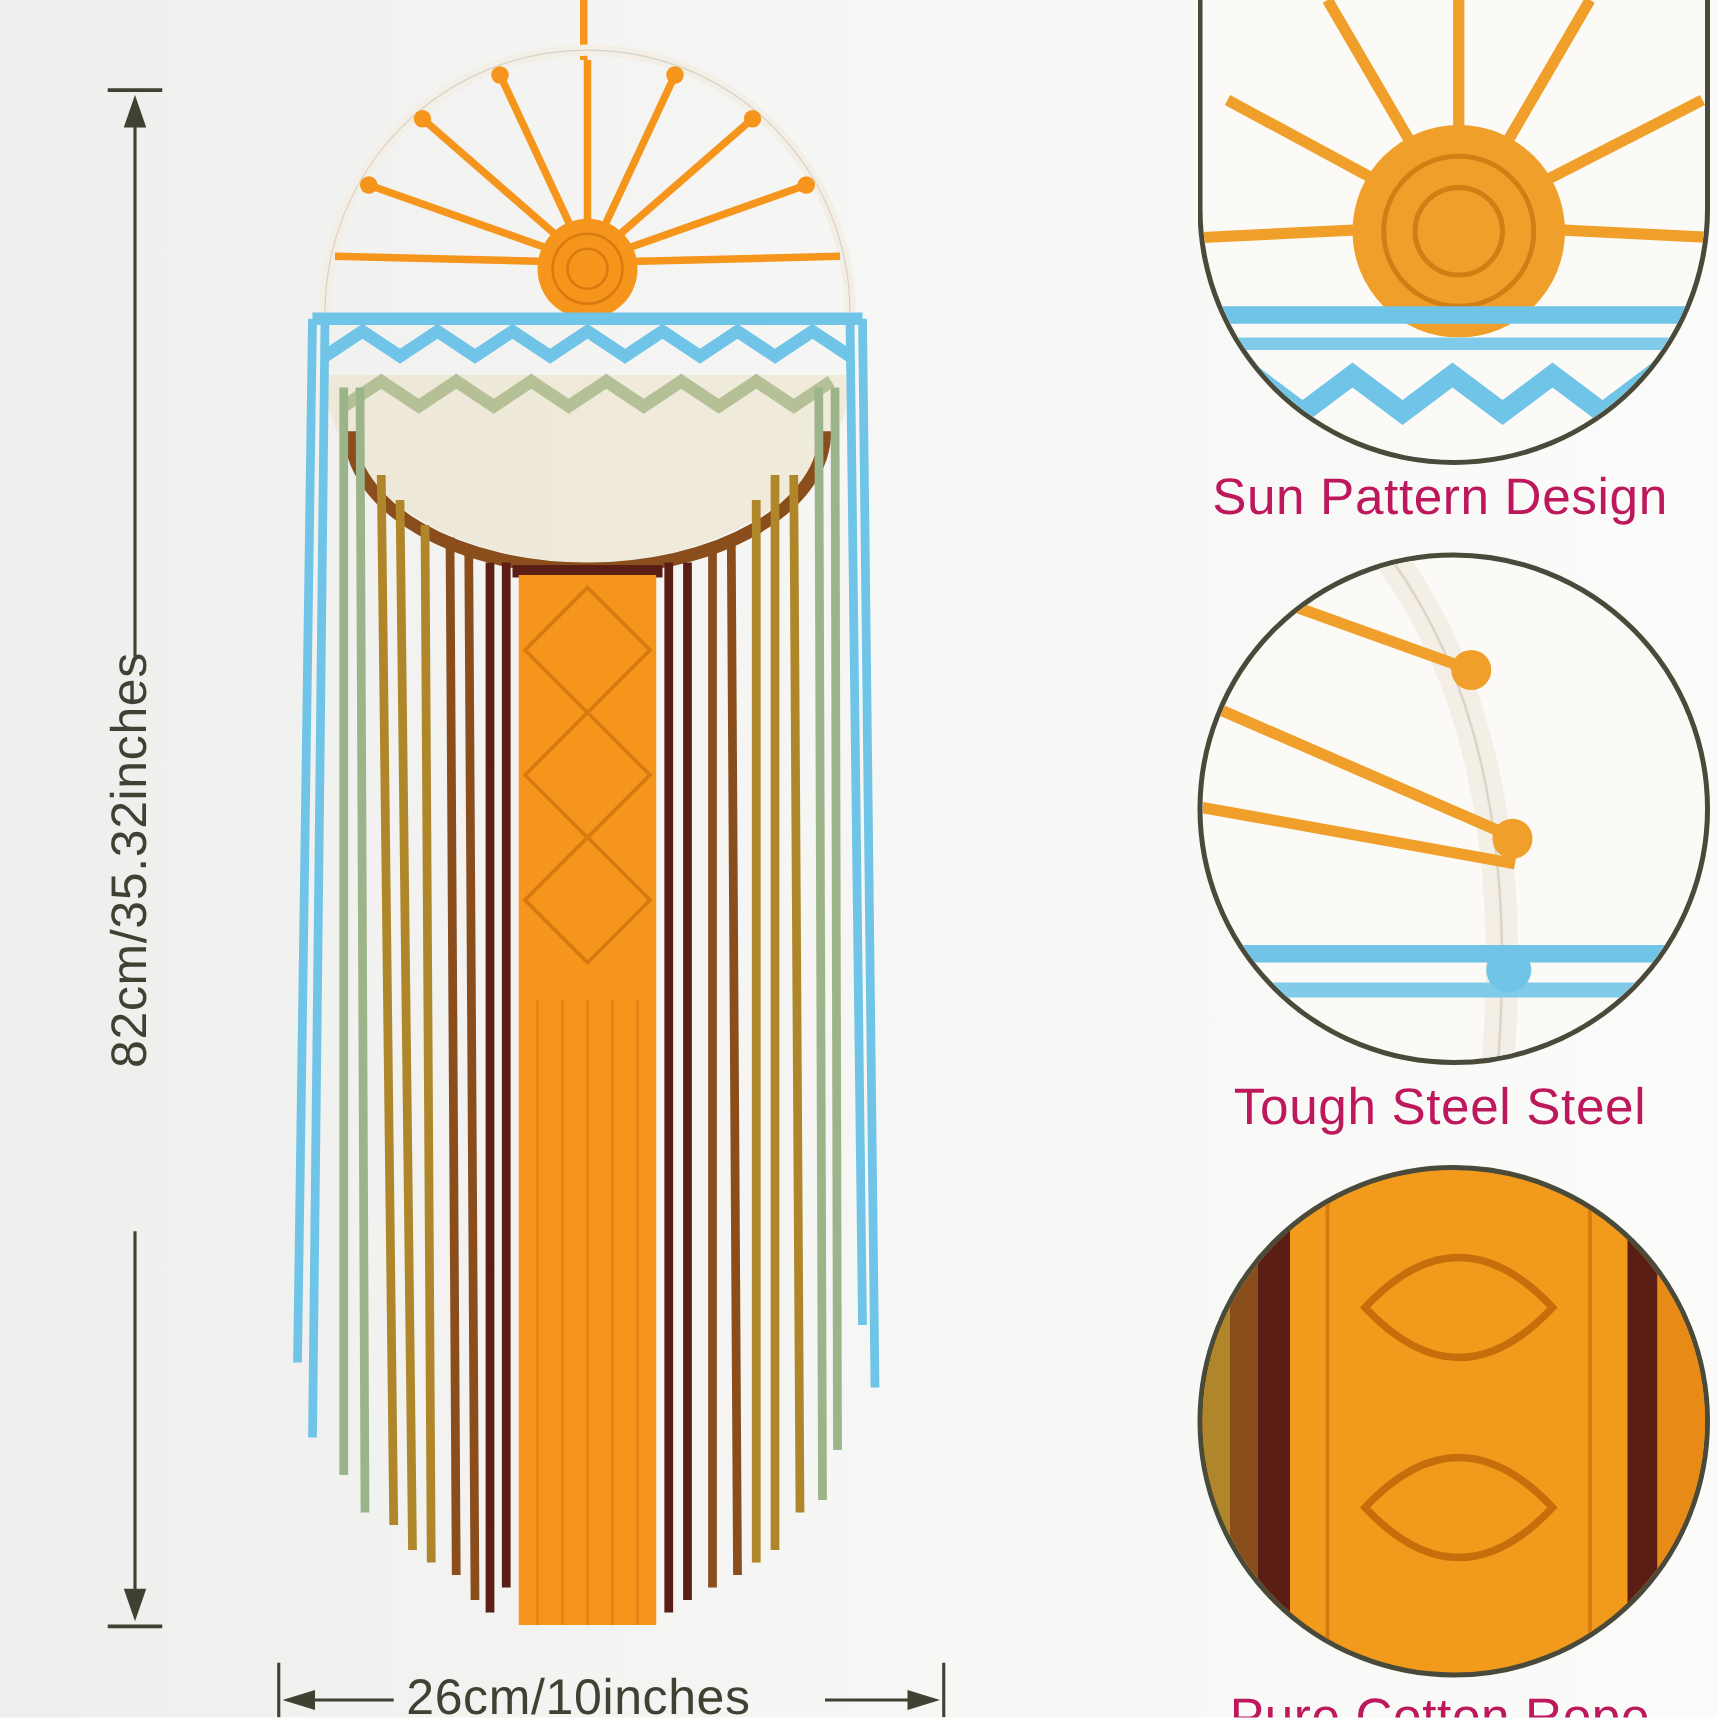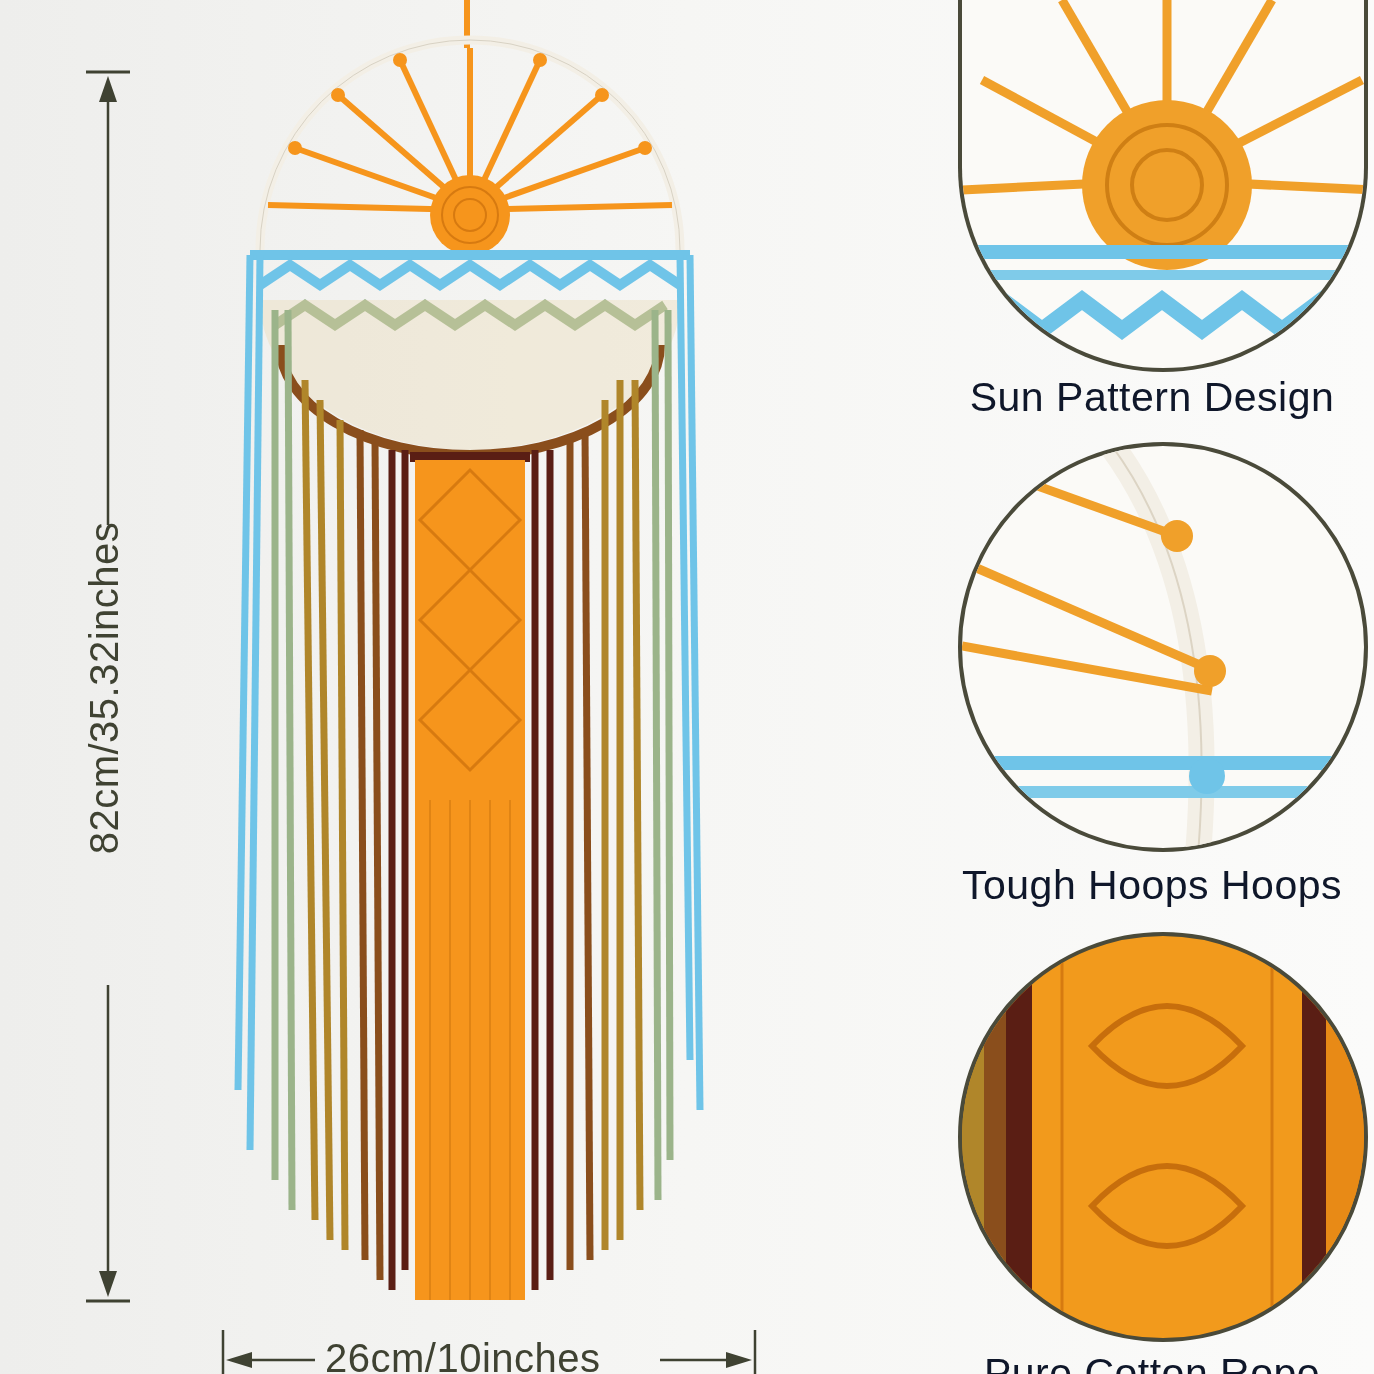--- a/index.html
+++ b/index.html
@@ -1,20 +1,20 @@
 <!DOCTYPE html>
 <html><head>
 <meta charset="utf-8">
 <style>
   html,body{margin:0;padding:0;}
   body{width:1374px;height:1374px;overflow:hidden;background:linear-gradient(90deg,#eeeeec 0%,#f6f6f4 50%,#fbfbfa 100%);font-family:"Liberation Sans",sans-serif;position:relative;}
   .abs{position:absolute;}
   .dim-text{color:#3f4232;font-size:40px;letter-spacing:0.5px;white-space:nowrap;}
   .vtext{transform:rotate(-90deg);transform-origin:center center;}
-  .caption{color:#0f172a;font-size:41px;white-space:nowrap;text-align:center;letter-spacing:0.5px;}
+  .caption{color:#be185d;font-size:41px;white-space:nowrap;text-align:center;letter-spacing:0.5px;}
   .circle{border-radius:50%;border:4px solid #4a4a3a;overflow:hidden;box-sizing:border-box;}
 </style>
 </head>
 <body>
 
 <div class="abs" style="left:86px;top:70px;width:44px;height:1234px;">
   <svg width="44" height="1234">
     <line x1="0" y1="2" x2="44" y2="2" stroke="#3f4232" stroke-width="3"></line>
     <line x1="0" y1="1231" x2="44" y2="1231" stroke="#3f4232" stroke-width="3"></line>
     <polygon points="22,6 13,32 31,32" fill="#3f4232"></polygon>
@@ -160,21 +160,21 @@
       <line x1="10" y1="120" x2="240" y2="220"></line>
       <line x1="0" y1="200" x2="250" y2="245"></line>
     </g>
     <circle cx="215" cy="90" r="16" fill="#f0a02a"></circle>
     <circle cx="248" cy="225" r="16" fill="#f0a02a"></circle>
     <rect x="0" y="310" width="410" height="14" fill="#6fc4e8"></rect>
     <rect x="0" y="340" width="410" height="12" fill="#7fcbe9"></rect>
     <circle cx="245" cy="330" r="18" fill="#6fc4e8"></circle>
   </svg>
 </div>
-<div class="abs caption" style="left:930px;top:862px;width:444px;">Tough Hoops Hoops</div>
+<div class="abs caption" style="left:930px;top:862px;width:444px;">Tough Steel Steel</div>
 
 <div class="abs circle" style="left:958px;top:932px;width:410px;height:410px;background:#f29a1c;">
   <svg width="410" height="410">
     <rect x="0" y="0" width="22" height="410" fill="#b0862a"></rect>
     <rect x="22" y="0" width="22" height="410" fill="#8a4e1c"></rect>
     <rect x="44" y="0" width="26" height="410" fill="#5a1e14"></rect>
     <rect x="340" y="0" width="24" height="410" fill="#5a1e14"></rect>
     <rect x="364" y="0" width="46" height="410" fill="#e88a16"></rect>
     <g stroke="#c76e0c" stroke-width="6" fill="none">
       <path d="M 130 110 Q 205 30 280 110 Q 205 190 130 110 Z"></path>

